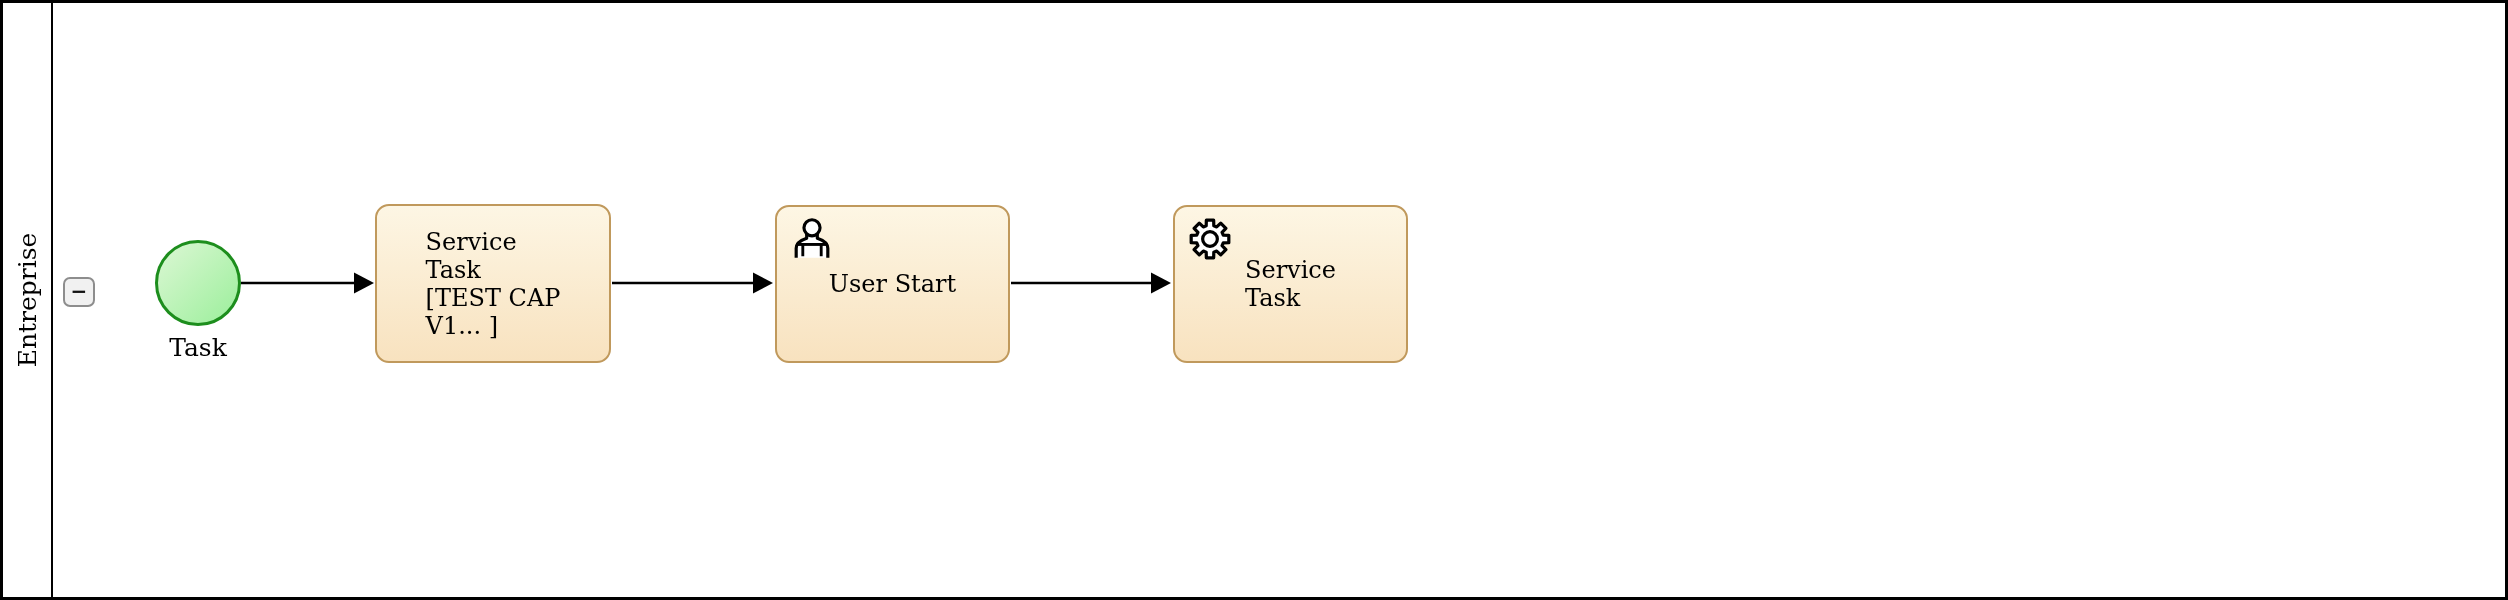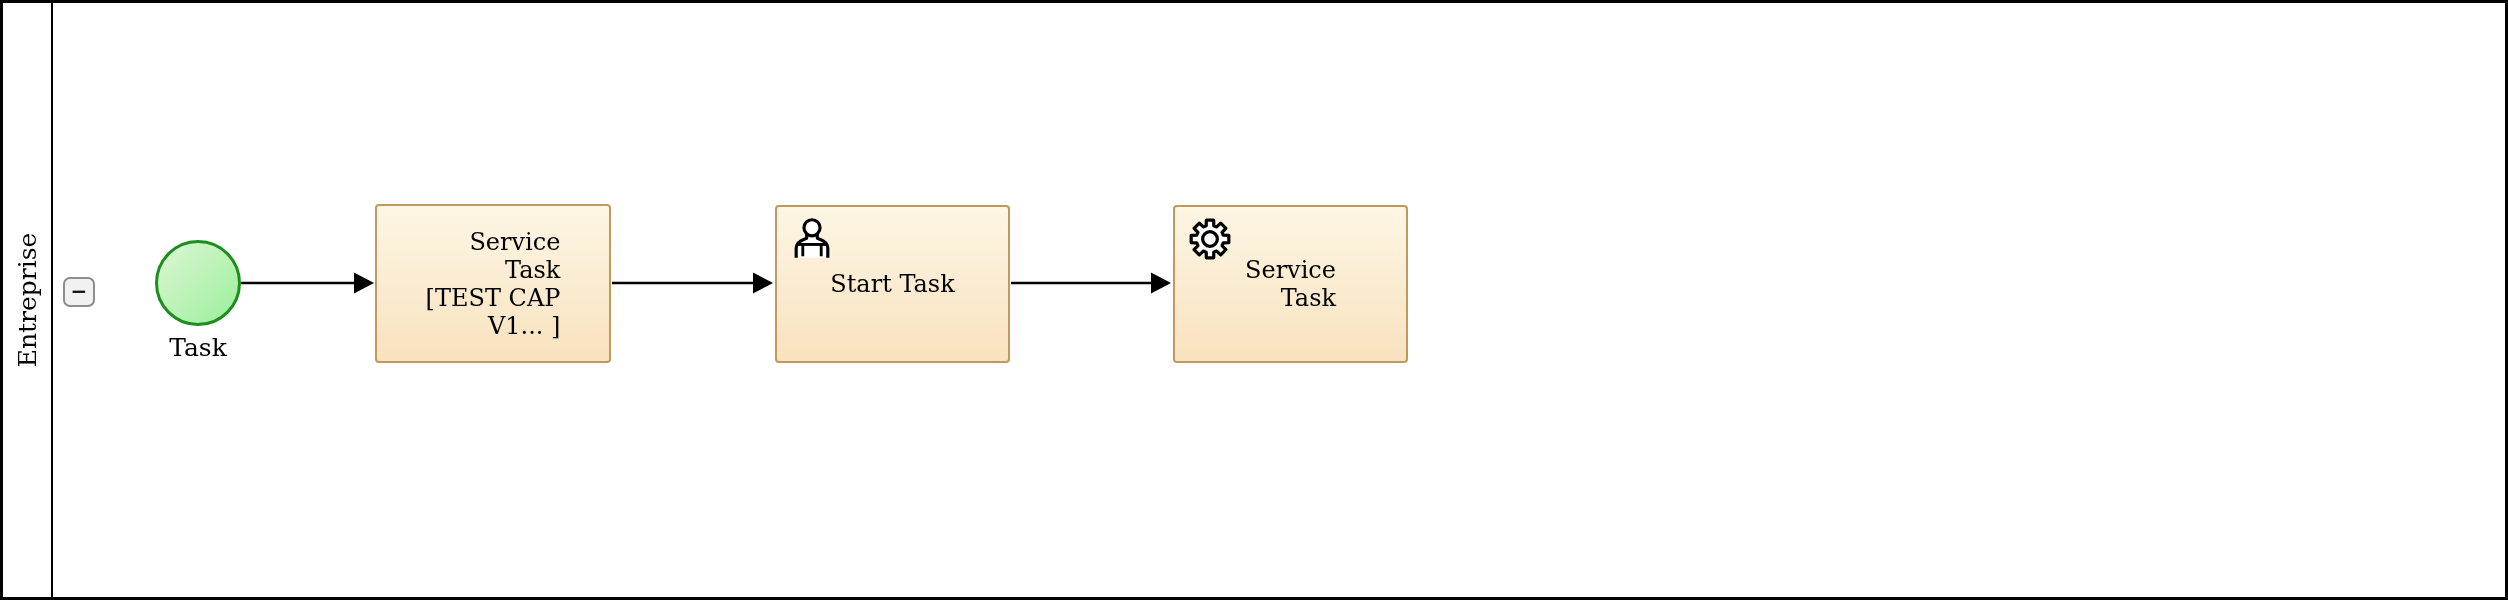--- a/index.html
+++ b/index.html
@@ -47,24 +47,24 @@
     background:linear-gradient(135deg,var(--start-fill-light,#dcf7d4) 0%,var(--start-fill-dark,#9bef9b) 100%);
   }
   .start-label{
     position:absolute;left:132px;top:330px;width:126px;
     text-align:center;font-size:25px;line-height:30px;
   }
   .task{
     position:absolute;
     box-sizing:border-box;
     border:2px solid var(--task-border,#c0995c);
-    border-radius:4px;
+    border-radius:14px;
     background:linear-gradient(var(--task-fill-top,#fdf6e4),var(--task-fill-bottom,#f8e2bf));
     display:flex;align-items:center;justify-content:center;
-    text-align:right;
+    text-align:left;
     cursor:pointer;
   }
   .task-label{
     font-size:24px;line-height:28px;
     white-space:pre-line;
   }
   .task-icon{
     position:absolute;top:9px;left:12px;
     width:46px;height:46px;
   }
@@ -117,21 +117,21 @@
   </div>
 
   <div class="task" id="task-2">
     <svg class="task-icon" viewBox="0 0 32 30">
       <path d="M5 28 L5 21.5 C5 17.2 9.5 15.3 12.3 14.4 L12.3 11.5 L19.7 11.5 L19.7 14.4 C22.5 15.3 27 17.2 27 21.5 L27 28" fill="#ffffff" stroke="#000000" stroke-width="2.2" stroke-linejoin="round"></path>
       <circle cx="16" cy="7.2" r="5.6" fill="#ffffff" stroke="#000000" stroke-width="2.2"></circle>
       <line x1="5" y1="18.8" x2="27" y2="18.8" stroke="#000000" stroke-width="2"></line>
       <line x1="9.6" y1="18.8" x2="9.6" y2="27" stroke="#000000" stroke-width="2"></line>
       <line x1="22.4" y1="18.8" x2="22.4" y2="27" stroke="#000000" stroke-width="2"></line>
     </svg>
-    <span class="task-label">Start Task</span>
+    <span class="task-label">User Start</span>
   </div>
 
   <div class="task" id="task-3">
     <svg class="task-icon" viewBox="0 0 30 30">
       <path d="M27.27 12.61 L27.27 17.39 L23.65 17.48 L22.87 19.36
                L25.36 21.99 L21.99 25.36 L19.36 22.87 L17.48 23.65
                L17.39 27.27 L12.61 27.27 L12.52 23.65 L10.64 22.87
                L8.01 25.36 L4.64 21.99 L7.13 19.36 L6.35 17.48
                L2.73 17.39 L2.73 12.61 L6.35 12.52 L7.13 10.64
                L4.64 8.01 L8.01 4.64 L10.64 7.13 L12.52 6.35

